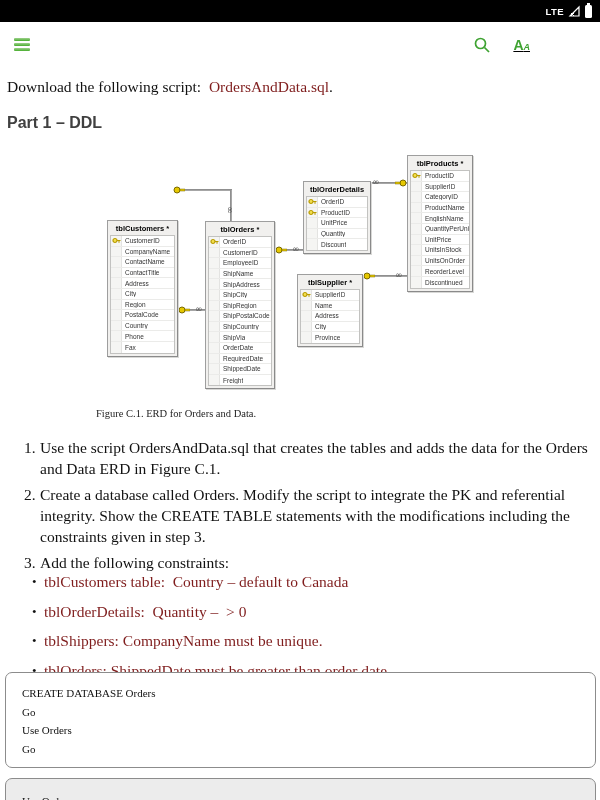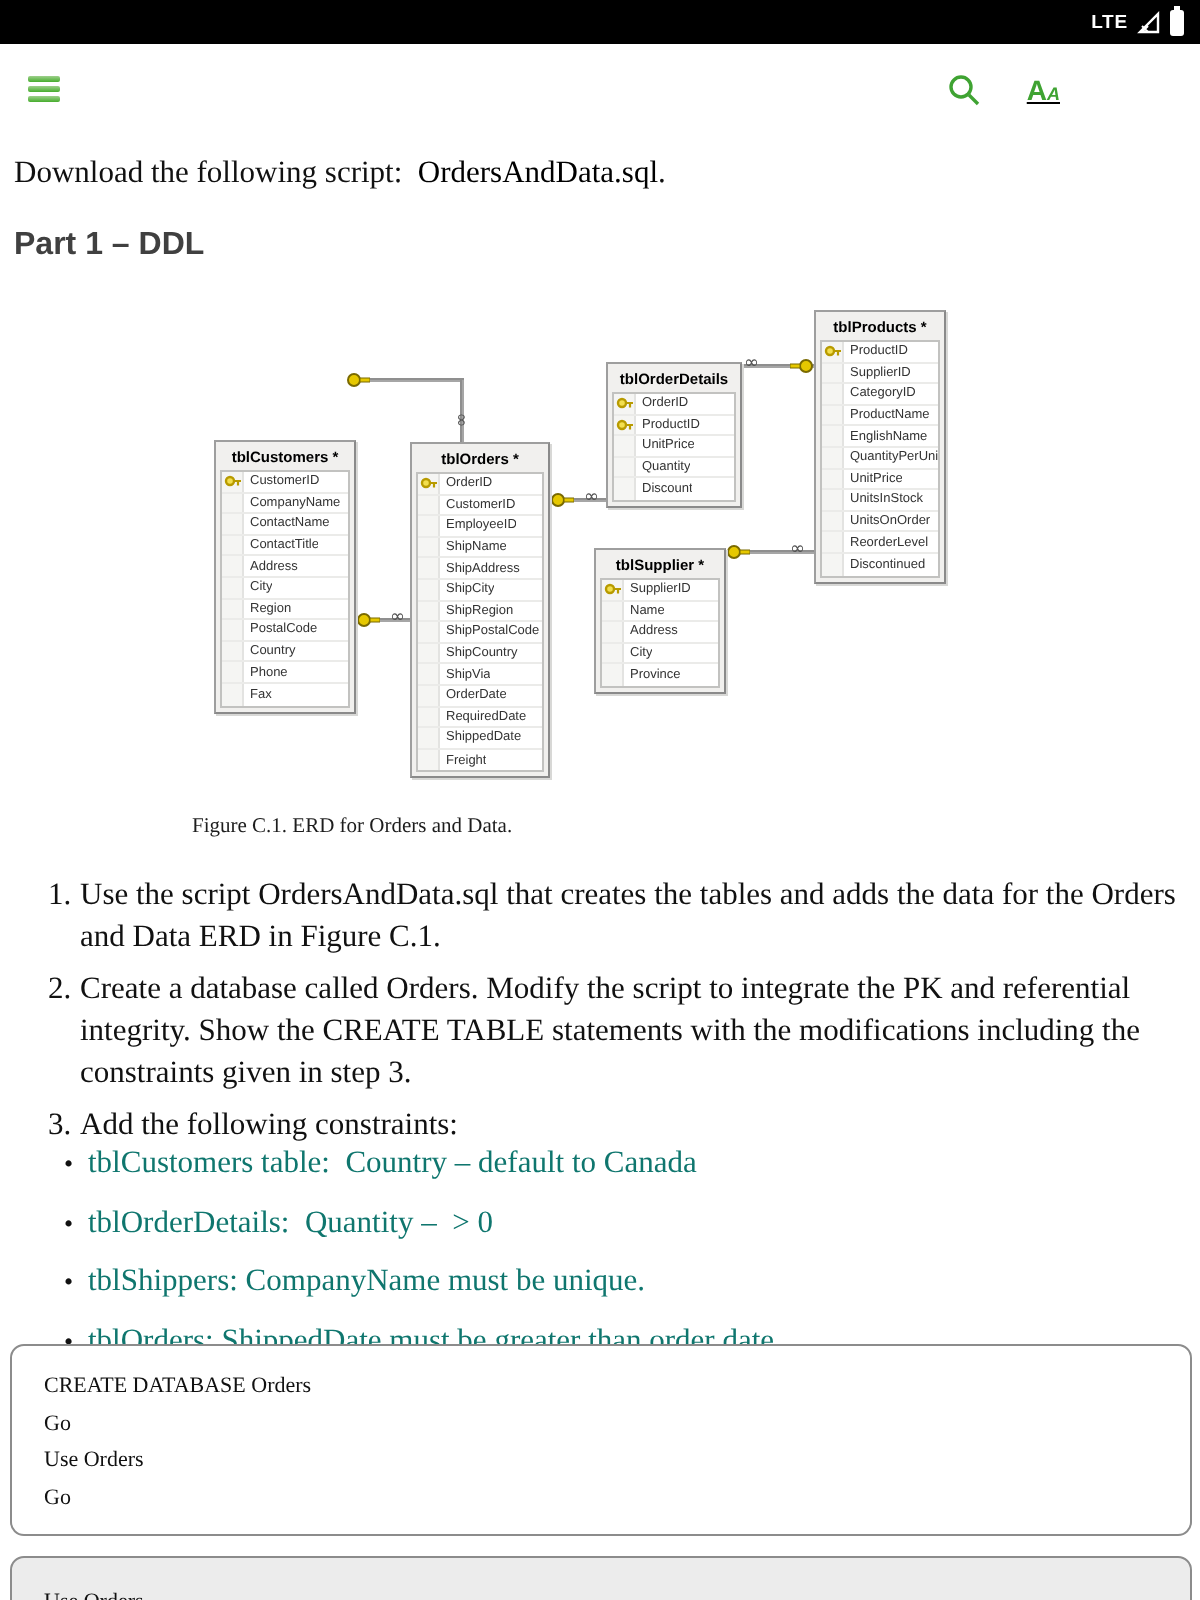--- a/index.html
+++ b/index.html
@@ -27,21 +27,21 @@
   .hamburger { width:16px; display:flex; flex-direction:column; gap:2.5px; cursor:pointer; }
   .hamburger span { display:block; height:2.5px; border-radius:1px;
     background:linear-gradient(#9ed08c,#47ad2d); }
   .tb-right { margin-left:auto; display:flex; align-items:center; gap:22px; }
   .fontsize-icon { color:#3fa332; font-family:"Liberation Sans", sans-serif; font-weight:bold;
     font-size:14px; line-height:1; cursor:pointer; }
   .fontsize-icon .small-a { font-size:9px; font-style:italic; }
 
   
   .doc-intro { position:absolute; left:7px; top:78px; width:586px; font-size:15.5px; color:#111; }
-  .doc-intro a { color:#000000; text-decoration:none; }
+  .doc-intro a { color:#7f1d1d; text-decoration:none; }
   .doc-heading { position:absolute; left:7px; top:114px; font-family:"Liberation Sans", sans-serif;
     font-weight:bold; font-size:16px; color:#404040; }
 
   
   .figure { position:absolute; left:0; top:140px; width:600px; height:265px; background:#fff; }
   .erd-table { position:absolute; background:#f1f0ee; border:1px solid #9e9e9e;
     border-right-color:#8a8a8a; border-bottom-color:#8a8a8a; padding:2px;
     box-shadow:1px 1px 0 #d8d8d6; font-family:"Liberation Sans", sans-serif; }
   .erd-title { font-size:7.5px; font-weight:bold; color:#000; text-align:center;
     padding:1px 2px 2px 2px; white-space:nowrap; }
@@ -60,21 +60,21 @@
 
   
   .steps { position:absolute; left:0; top:437px; width:600px; }
   .step { display:flex; margin-bottom:5px; }
   .step-num { flex:0 0 16px; margin-left:24px; font-size:15.5px; line-height:21px; color:#111; }
   .step-text { flex:1; margin-right:8px; font-size:15.5px; line-height:21px; color:#111;
     white-space:pre-wrap; }
   .bullets { position:absolute; left:0; top:571px; width:600px; }
   .bullet { display:flex; margin-bottom:8.5px; }
   .bullet-dot { flex:0 0 12px; margin-left:32px; font-size:13px; line-height:21px; color:#111; }
-  .bullet-text { flex:1; font-size:15.5px; line-height:21px; color:#0f766e; white-space:pre-wrap; }
+  .bullet-text { flex:1; font-size:15.5px; line-height:21px; color:#7f1d1d; white-space:pre-wrap; }
 
   
   .codebox { position:absolute; left:5px; width:591px; border:1.5px solid #8c8c8c;
     border-radius:7px; background:#fff; padding:11px 16px; font-size:11px; line-height:18.5px;
     color:#111; }
   .codebox.gray { background:#ececec; }
   .box1 { top:672px; height:96px; }
   .box2 { top:778px; height:60px; padding-top:13px; }
 </style>
 </head>

